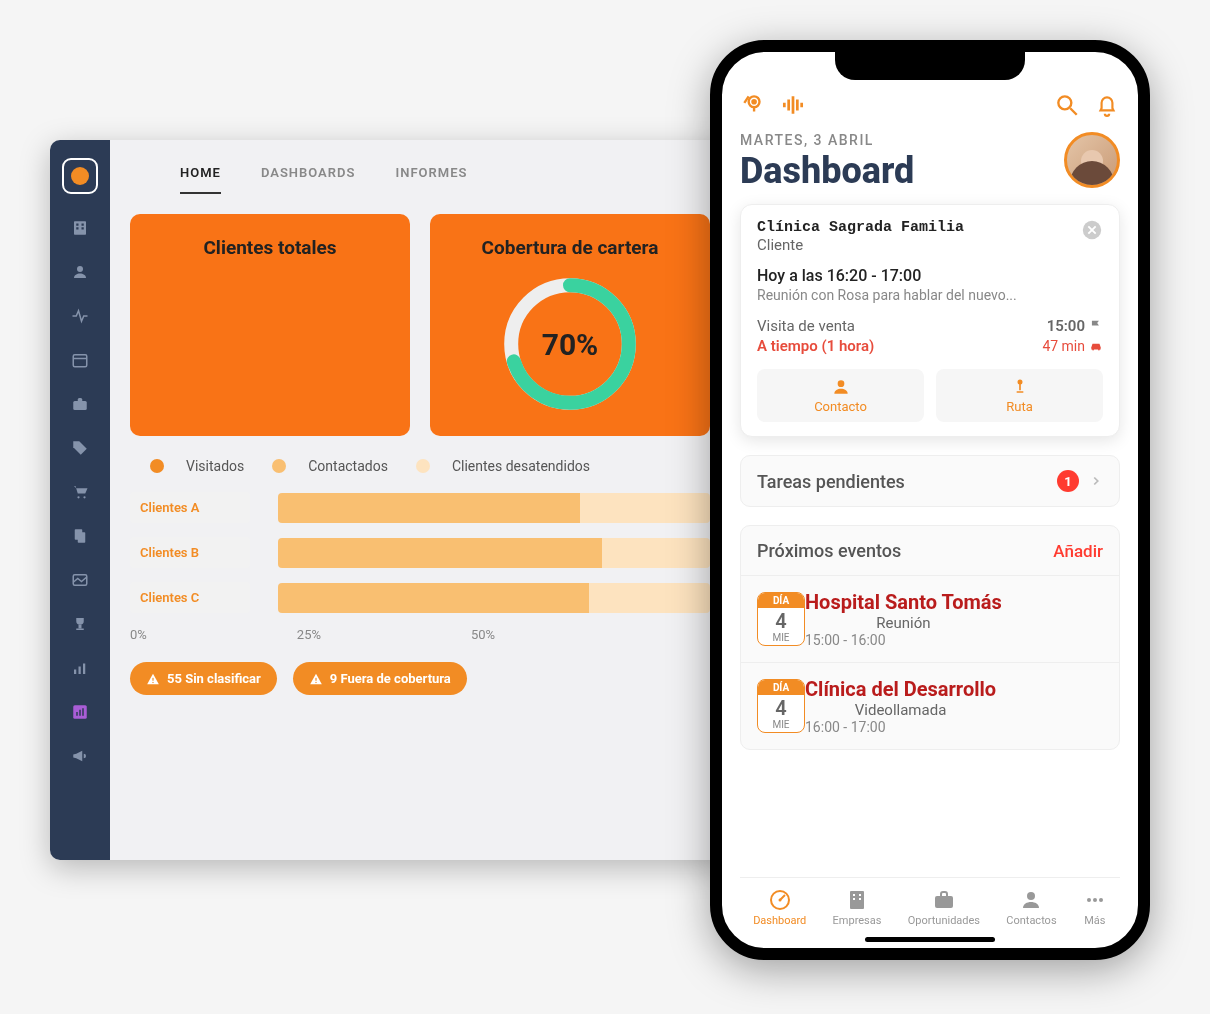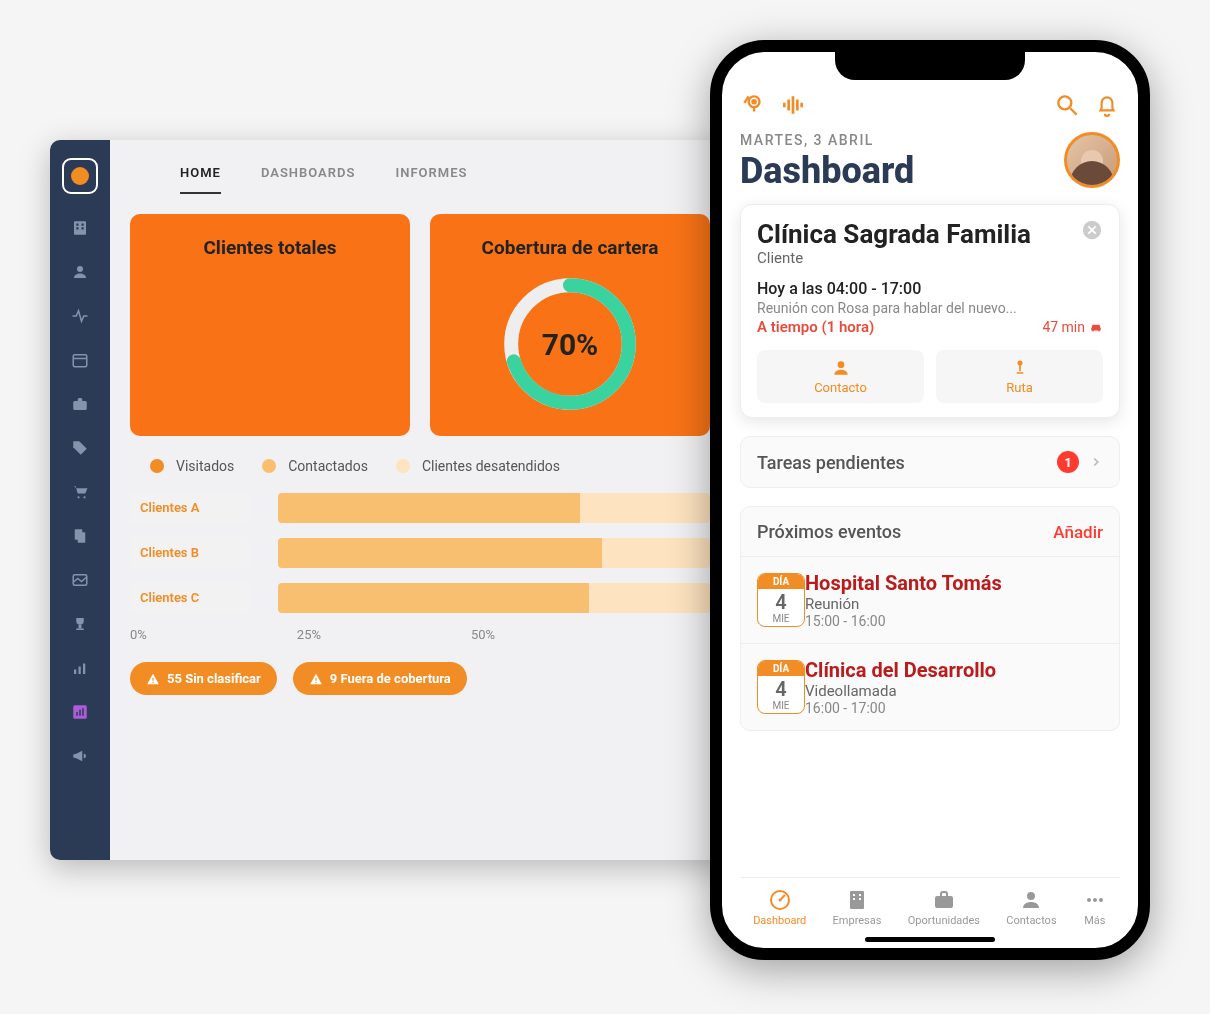--- a/index.html
+++ b/index.html
@@ -115,21 +115,21 @@
 
 .legend {
   display: flex;
   gap: 28px;
   margin-top: 22px;
   padding-left: 20px;
   font-size: 14px;
   color: #555;
   align-items: center;
 }
-.legend-item { display: flex; align-items: center; gap: 12px; }
+.legend-item { display: flex; align-items: center; gap: 22px; }
 .dot { width: 14px; height: 14px; border-radius: 50%; }
 .dot.d1 { background: #f28c24; }
 .dot.d2 { background: #f9bf71; }
 .dot.d3 { background: #fde3bf; }
 
 .bars { margin-top: 18px; }
 .bar-row {
   display: flex;
   align-items: center;
   margin-bottom: 14px;
@@ -269,21 +269,21 @@
 
 .visit-card {
   margin-top: 12px;
   background: #fff;
   border: 1px solid #eee;
   border-radius: 12px;
   padding: 14px 16px;
   box-shadow: 0 4px 16px rgba(0,0,0,0.10);
 }
 .vc-head { display: flex; justify-content: space-between; align-items: flex-start; }
-.vc-title { font-size: 26px; font-weight: 700; color: #222; }
+.vc-title { font-size: 15px; font-weight: 700; color: #222; font-family: Liberation Mono, monospace; }
 .vc-sub { font-size: 15px; color: #666; }
 .vc-close { color: #ccc; }
 .vc-close svg { width: 22px; height: 22px; }
 .vc-time { margin-top: 12px; font-size: 16px; color: #222; font-weight: 500; }
 .vc-desc { font-size: 14px; color: #888; margin-top: 2px; }
 .vc-row { display: flex; justify-content: space-between; margin-top: 14px; font-size: 15px; }
 .vc-row .l { color: #666; }
 .vc-row .r { color: #666; font-weight: 600; display:flex; align-items:center; gap:4px;}
 .vc-status { color: #e74c3c; font-weight: 600; font-size: 15px; }
 .vc-eta { color: #e74c3c; font-size: 14px; display:flex; align-items:center; gap:4px;}
@@ -342,21 +342,21 @@
   border: 1px solid #f28c24;
   border-radius: 8px;
   overflow: hidden;
   text-align: center;
   background: #fff;
 }
 .evt-date .dlbl { background: #f28c24; color: #fff; font-size: 10px; font-weight: 700; padding: 2px 0; }
 .evt-date .dnum { font-size: 20px; font-weight: 600; color: #666; line-height: 1.1; padding-top: 2px; }
 .evt-date .ddow { font-size: 10px; color: #888; padding-bottom: 2px; }
 .evt-info .ename { font-size: 20px; font-weight: 700; color: #b91c1c; }
-.evt-info .etype { font-size: 15px; color: #666; }
+.evt-info .etype { font-size: 15px; color: #666; text-align: center; }
 .evt-info .etime { font-size: 14px; color: #888; }
 
 .ph-nav {
   margin-top: auto;
   display: flex;
   justify-content: space-around;
   padding: 10px 0 6px 0;
   border-top: 1px solid #eee;
   background: #fff;
 }
@@ -604,22 +604,31 @@
       <div class="vc-head">
         <div>
           <div class="vc-title">Clínica Sagrada Familia</div>
           <div class="vc-sub">Cliente</div>
         </div>
         <div class="vc-close"><svg viewBox="0 0 24 24" fill="currentColor">
               <circle cx="12" cy="12" r="10"></circle>
               <path d="M8 8l8 8M16 8l-8 8" stroke="#fff" stroke-width="2"></path>
             </svg></div>
       </div>
-      <div class="vc-time">Hoy a las 04:00 - 17:00</div>
+      <div class="vc-time">Hoy a las 16:20 - 17:00</div>
       <div class="vc-desc">Reunión con Rosa para hablar del nuevo...</div>
+      <div class="vc-row">
+        <div class="l">Visita de venta</div>
+        <div class="r">
+            <span>15:00</span>
+            <svg width="14" height="14" viewBox="0 0 24 24" fill="#888">
+              <path d="M5 3v18M5 3h12l-3 4 3 4H5"></path>
+            </svg>
+          </div>
+      </div>
       <div class="vc-row" style="margin-top:2px">
         <div class="vc-status">A tiempo  (1 hora)</div>
         <div class="vc-eta">
             <span>47 min</span>
             <svg width="14" height="14" viewBox="0 0 24 24" fill="#e74c3c">
               <path d="M4 14l2-6h12l2 6v4H4z"></path>
               <circle cx="7" cy="18" r="1.5"></circle>
               <circle cx="17" cy="18" r="1.5"></circle>
             </svg>
           </div>

